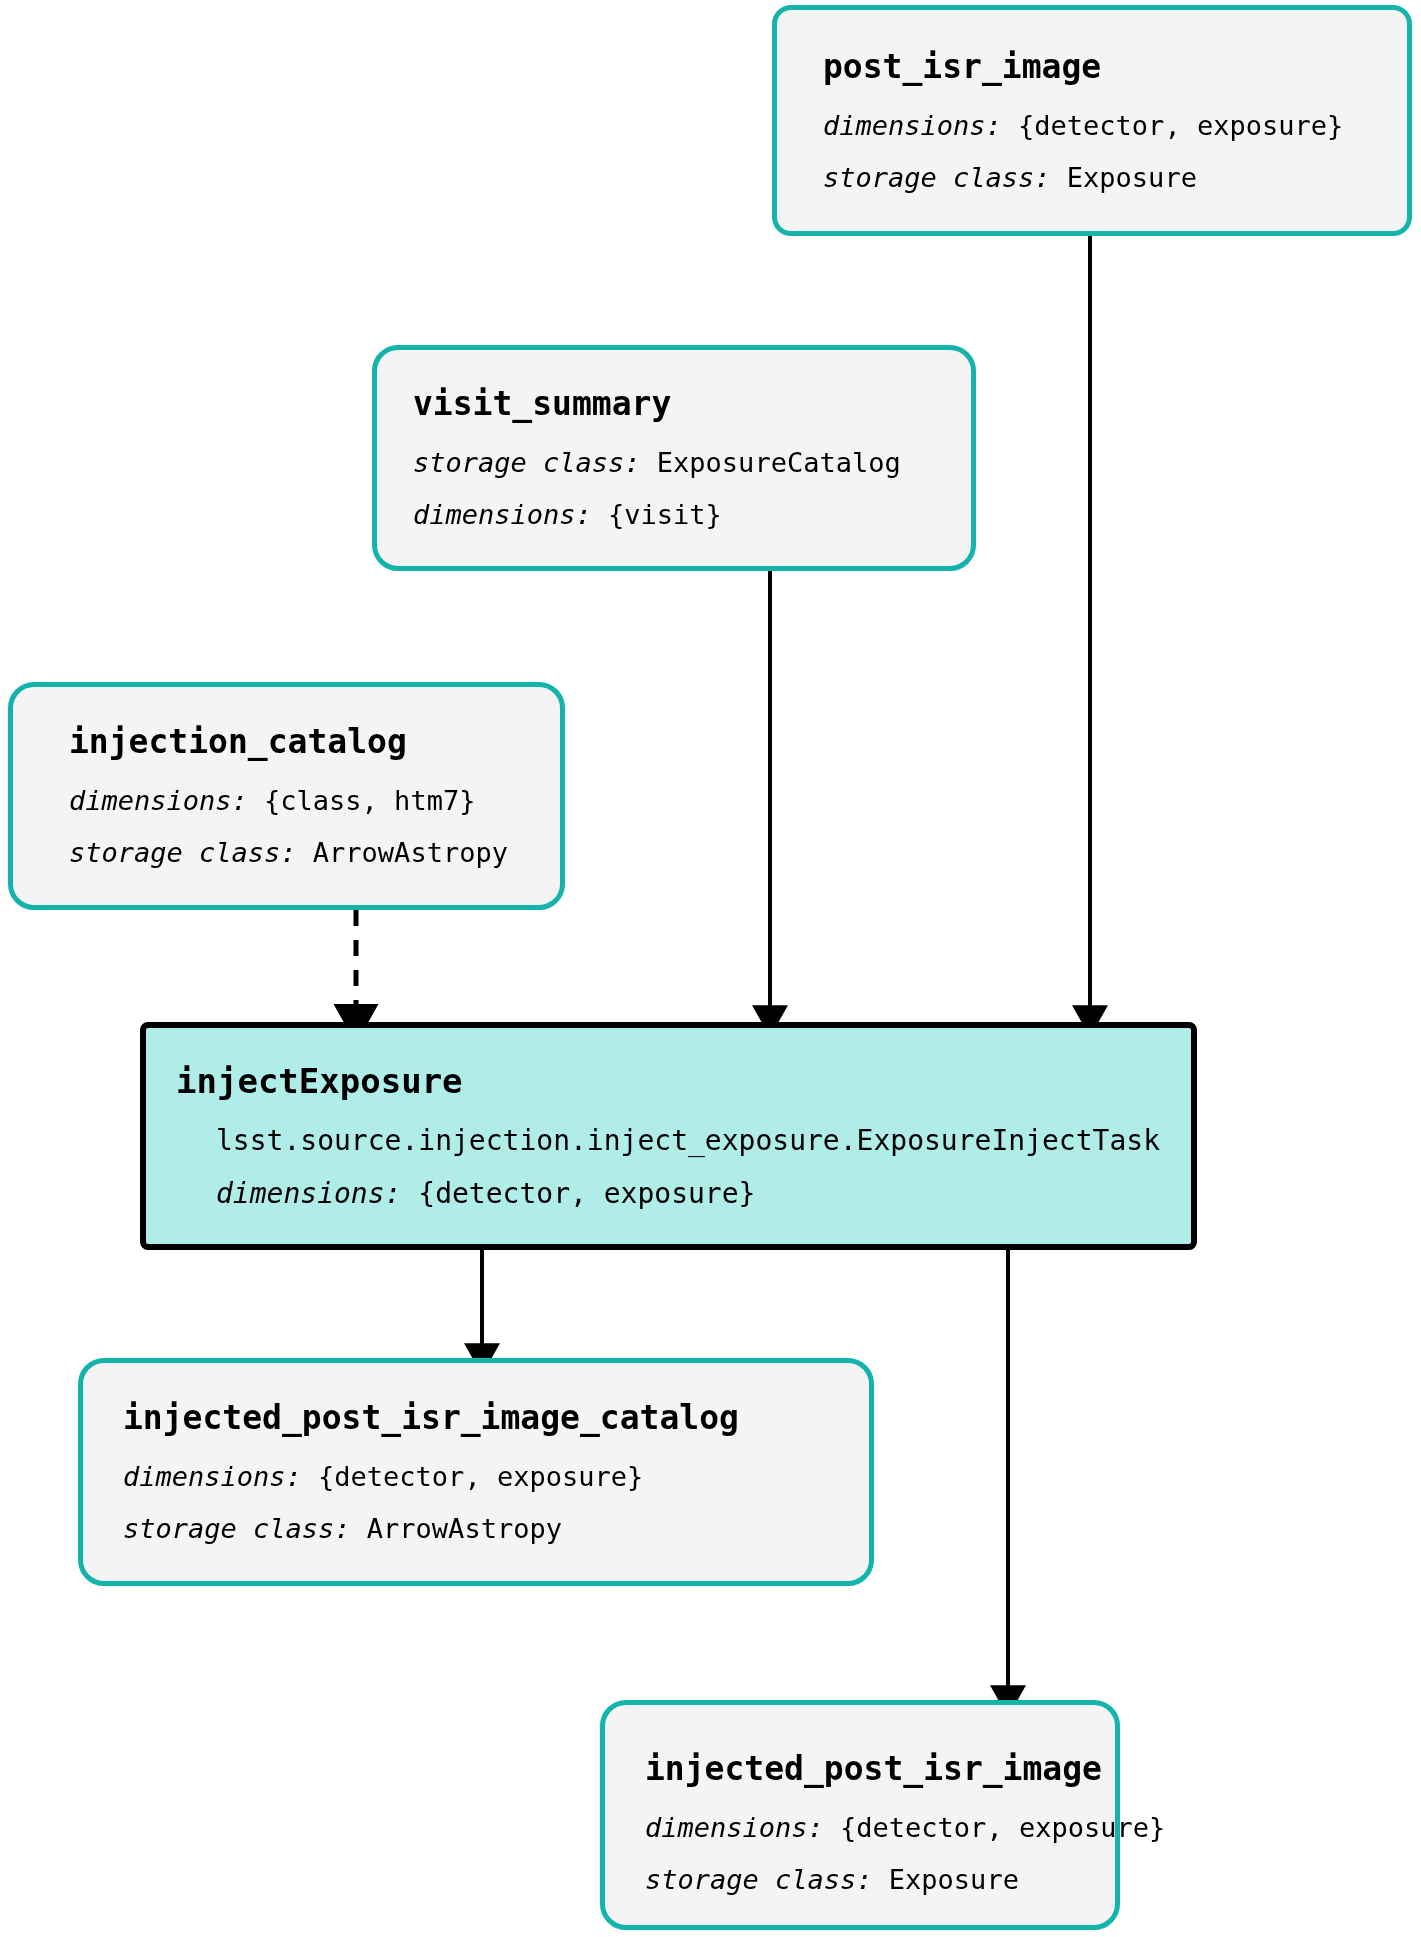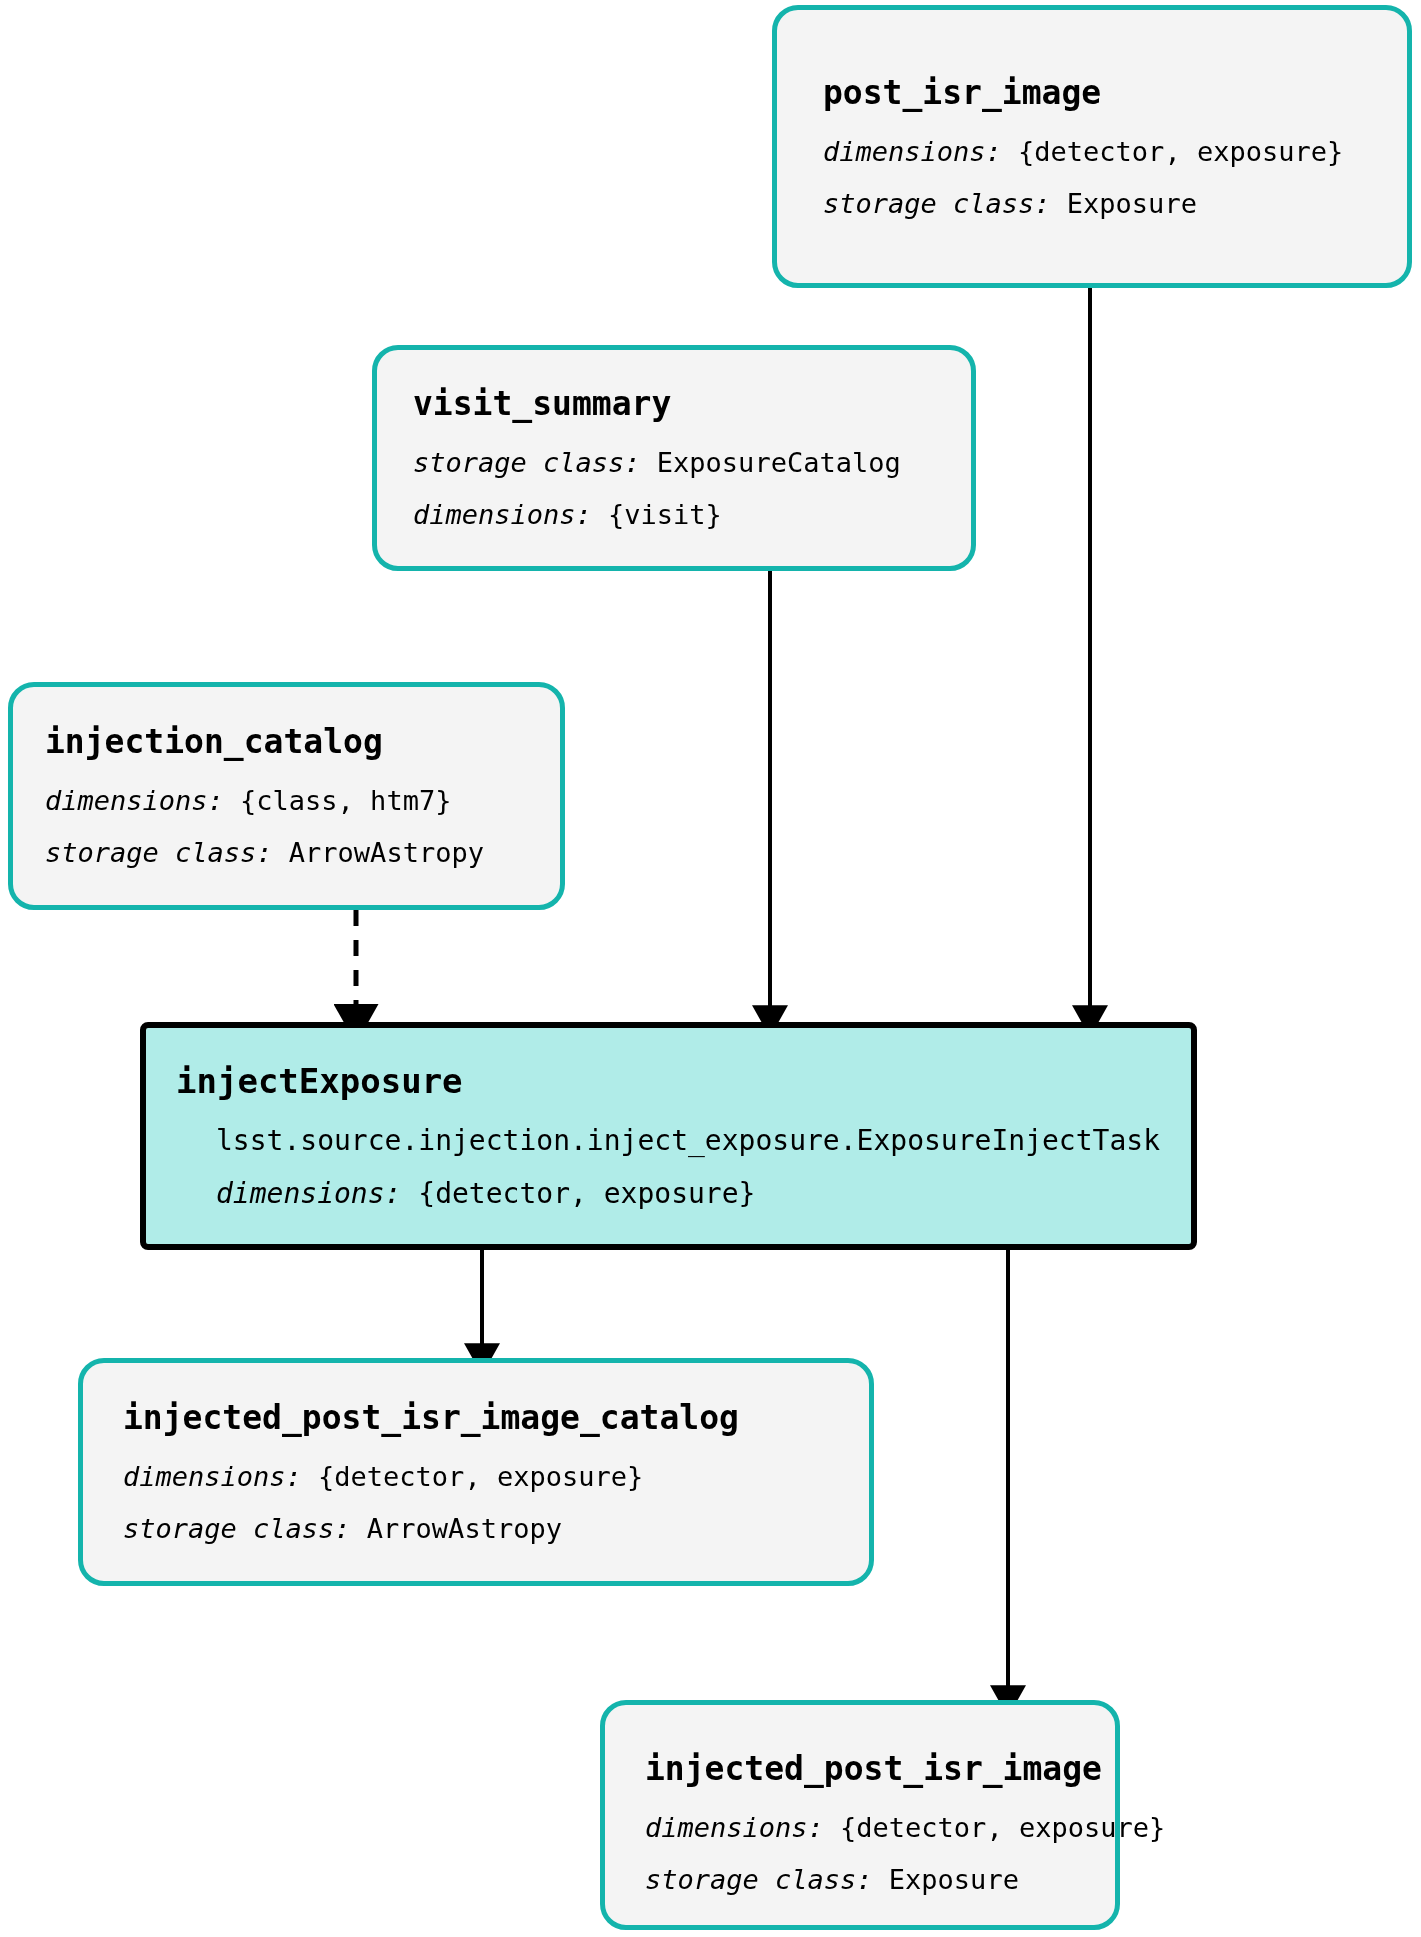--- a/index.html
+++ b/index.html
@@ -67,23 +67,23 @@
 
   .task-node .node-title {
     font-size: 34px;
   }
   .task-node .node-line {
     font-size: 28px;
     margin-left: 40px;
   }
 
   
-  #node-post-isr-image      { left: 772px;  top: 5px;    width: 640px; height: 283px; padding: 0 0 0 46px; }
+  #node-post-isr-image      { left: 772px;  top: 5px;    width: 640px; height: 231px; padding: 0 0 0 46px; border-radius: 19px; }
   #node-visit-summary       { left: 372px;  top: 345px;  width: 604px; height: 226px; padding: 0 0 0 36px; }
-  #node-injection-catalog   { left: 8px;    top: 682px;  width: 557px; height: 228px; padding: 0 0 0 32px; }
+  #node-injection-catalog   { left: 8px;    top: 682px;  width: 557px; height: 228px; padding: 0 0 0 56px; }
   #node-inject-exposure     { left: 140px;  top: 1022px; width: 1057px; height: 228px; padding: 0 0 0 30px; }
   #node-injected-catalog    { left: 42px;   top: 1358px; width: 796px; height: 228px; padding: 0 0 0 40px; margin-left: 36px; }
   #node-injected-image      { left: 600px;  top: 1700px; width: 520px; height: 230px; padding: 16px 0 0 40px; }
 
   .node-title { margin-bottom: 26px; }
   .node-line  { margin-bottom: 22px; }
   .node-line:last-child { margin-bottom: 0; }
 </style>
 </head>
 <body>

